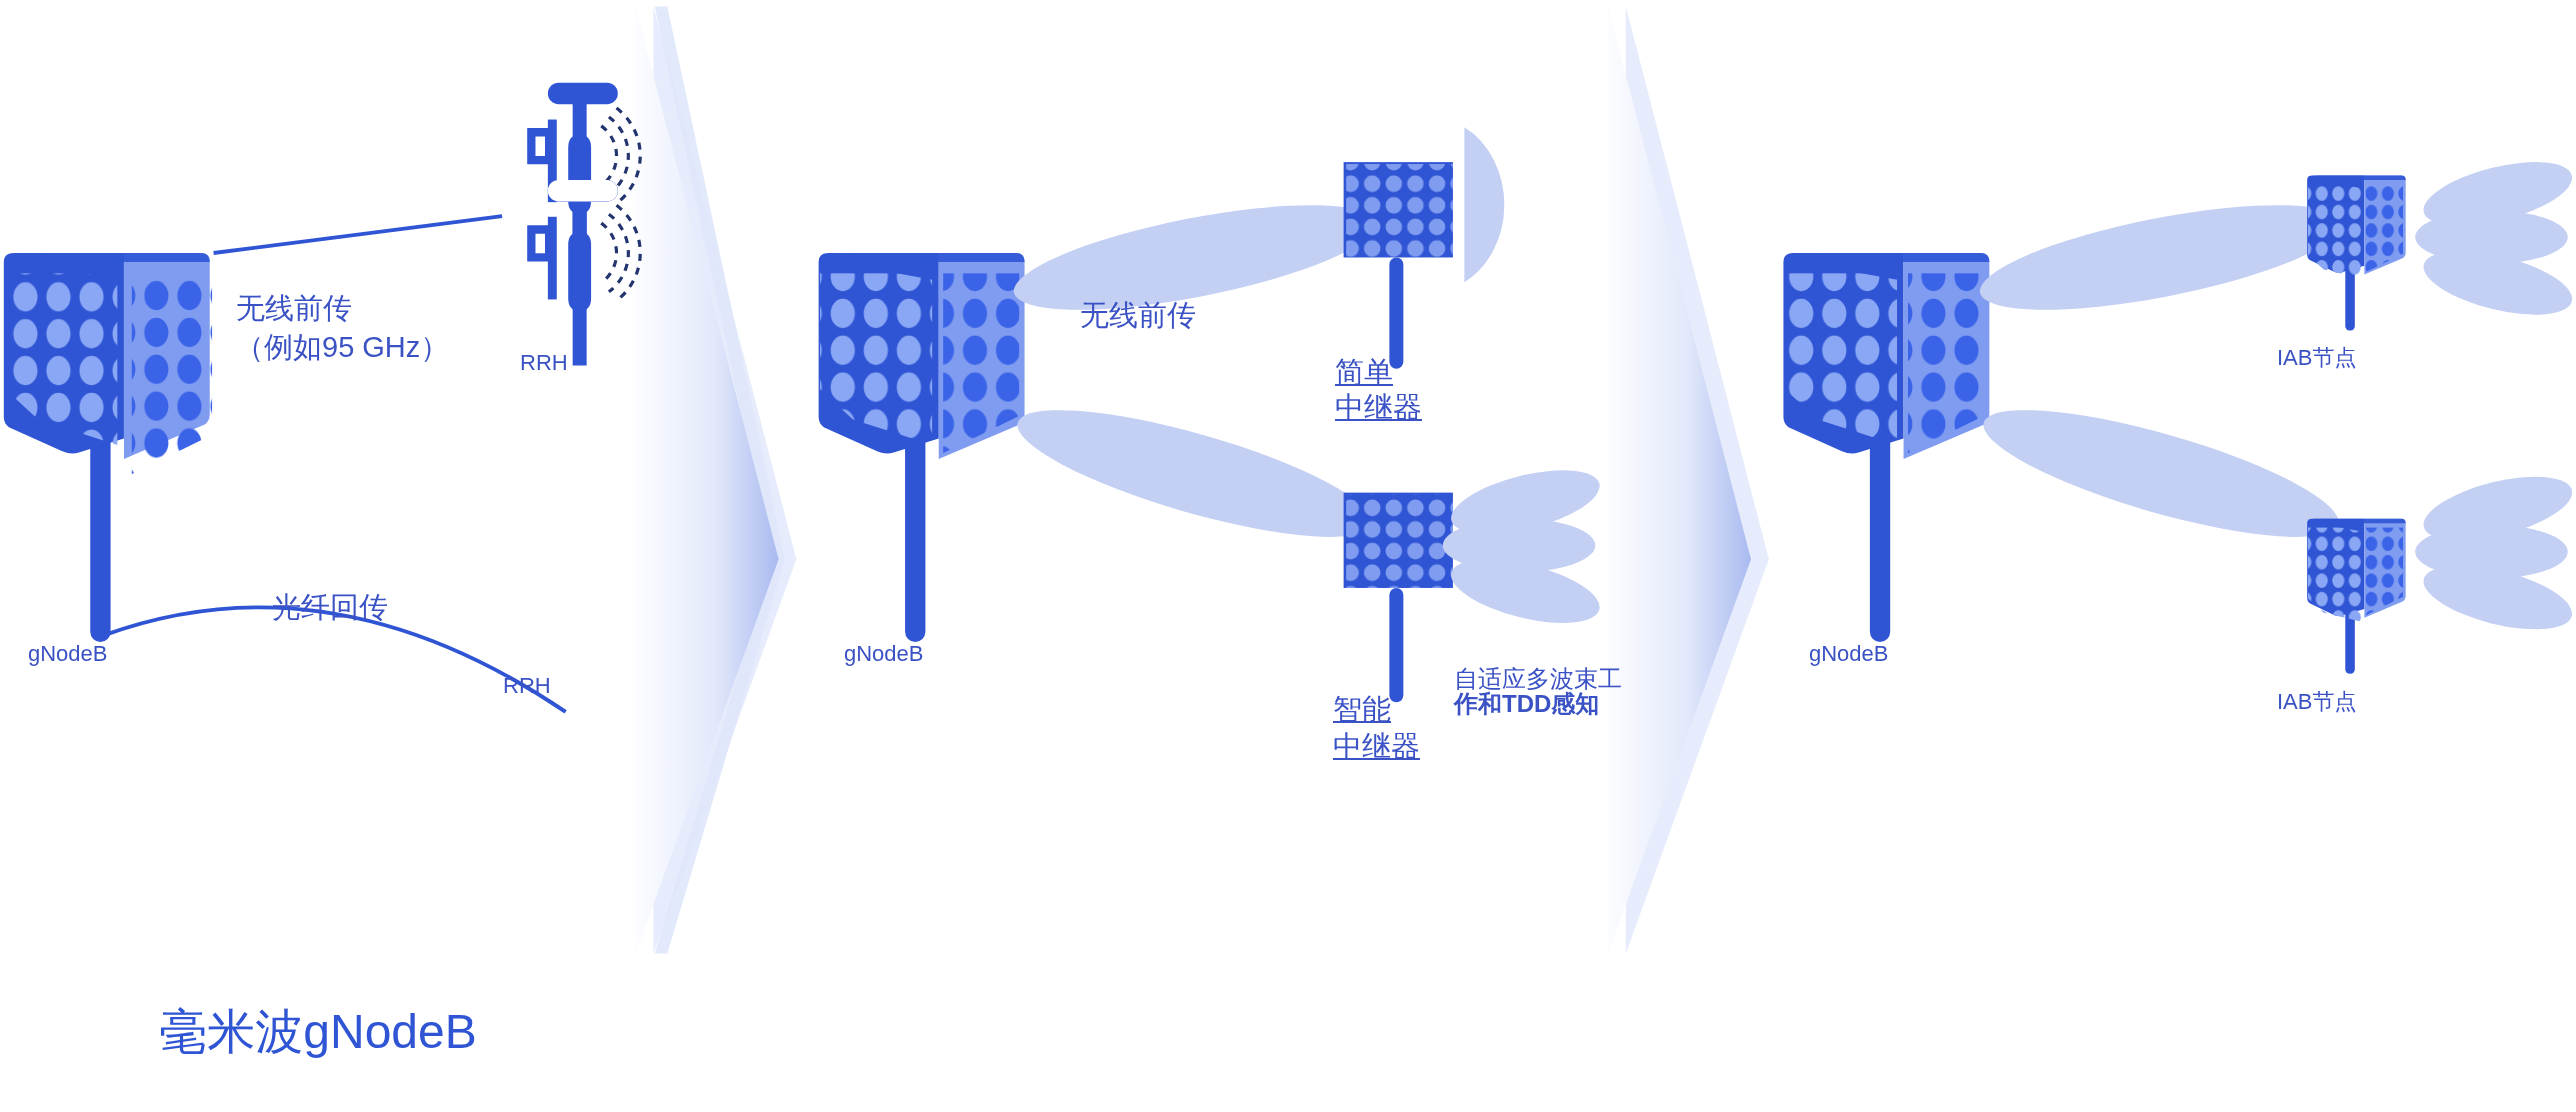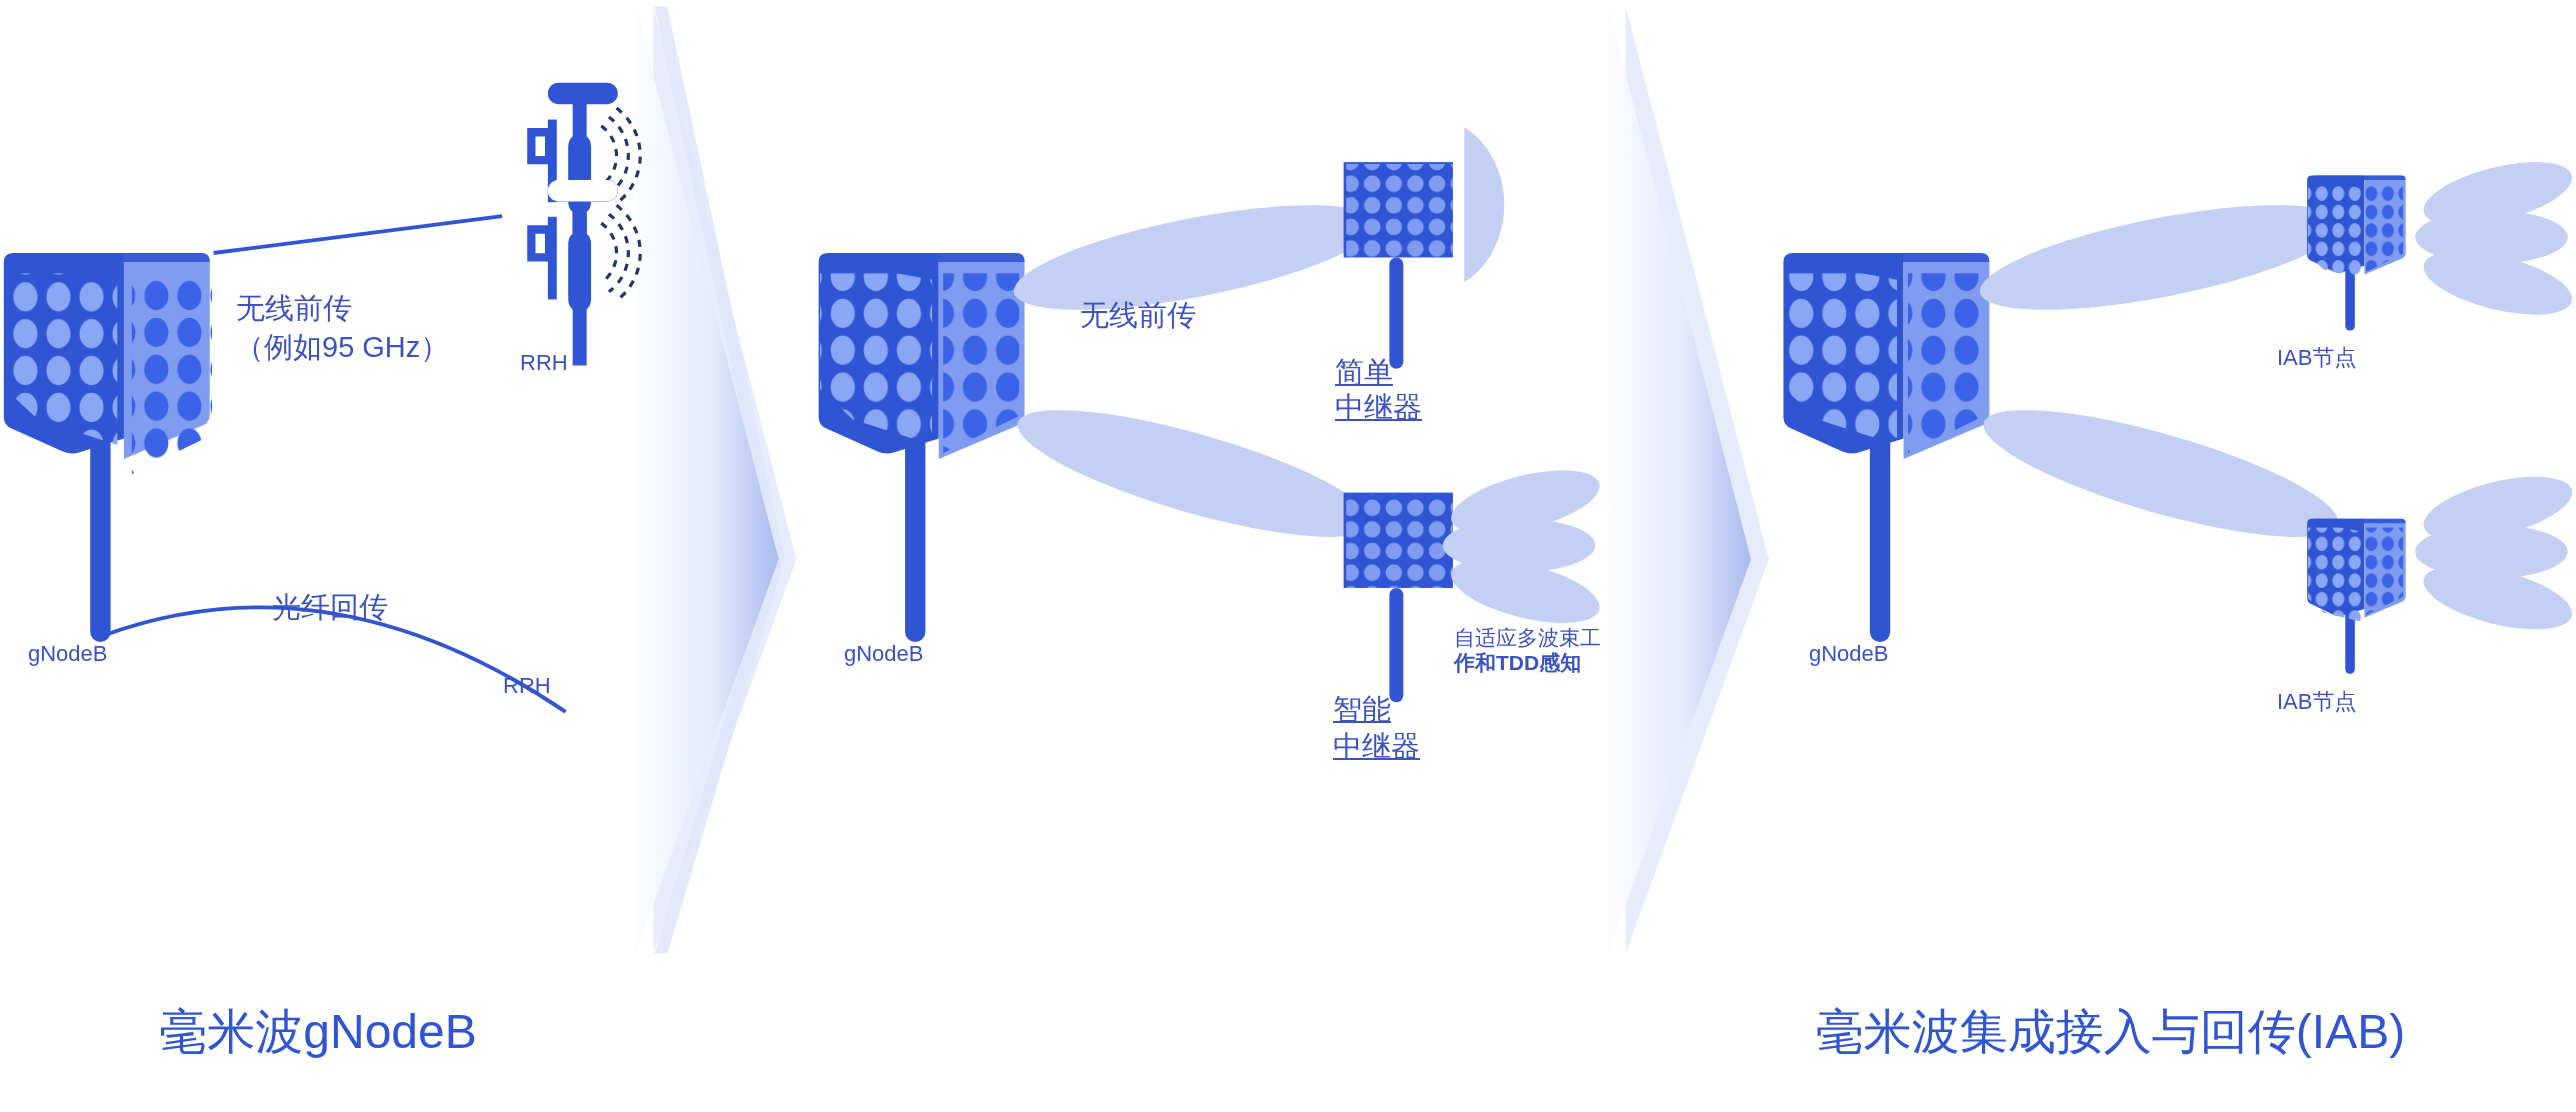--- a/index.html
+++ b/index.html
@@ -3,21 +3,21 @@
 <meta charset="utf-8">
 <style>
   html,body{margin:0;padding:0;background:#ffffff;}
   body{width:2576px;height:1113px;position:relative;overflow:hidden;
        font-family:"Liberation Sans","DejaVu Sans",sans-serif;}
   .stage{position:absolute;left:0;top:0;width:2576px;height:1062px;}
   svg.canvas{position:absolute;left:0;top:0;width:2576px;height:1113px;}
   .lbl{position:absolute;color:#3a52c4;white-space:pre;line-height:1.12;}
   .lbl-lg{font-size:22px;}
   .lbl-md{font-size:29px;}
-  .lbl-sm{font-size:21px;}
+  .lbl-sm{font-size:24px;margin-top:40px;}
   .lbl-center{text-decoration:underline;}
   .panel-title{position:absolute;color:#2f55d4;font-size:48px;font-weight:normal;
                white-space:nowrap;text-align:center;}
 </style>
 </head>
 <body>
 
 <div class="stage">
 
 <svg class="canvas" viewBox="0 0 4053 1751">
@@ -261,16 +261,15 @@
 
 <div class="lbl lbl-lg" style="left:1809px;top:642px;">gNodeB</div>
 
 <div class="lbl lbl-lg" style="left:2277px;top:346px;">IAB节点</div>
 
 <div class="lbl lbl-lg" style="left:2277px;top:690px;">IAB节点</div>
 
 <div class="panel-title" style="left:0px;top:1000px;width:636px;">毫米波gNodeB</div>
 
 
-<div class="panel-title" style="left:1729px;top:1000px;width:763px;">毫米波集成接入与回传(IAB)</div>
 
 </div>
 
 
 </body></html>

